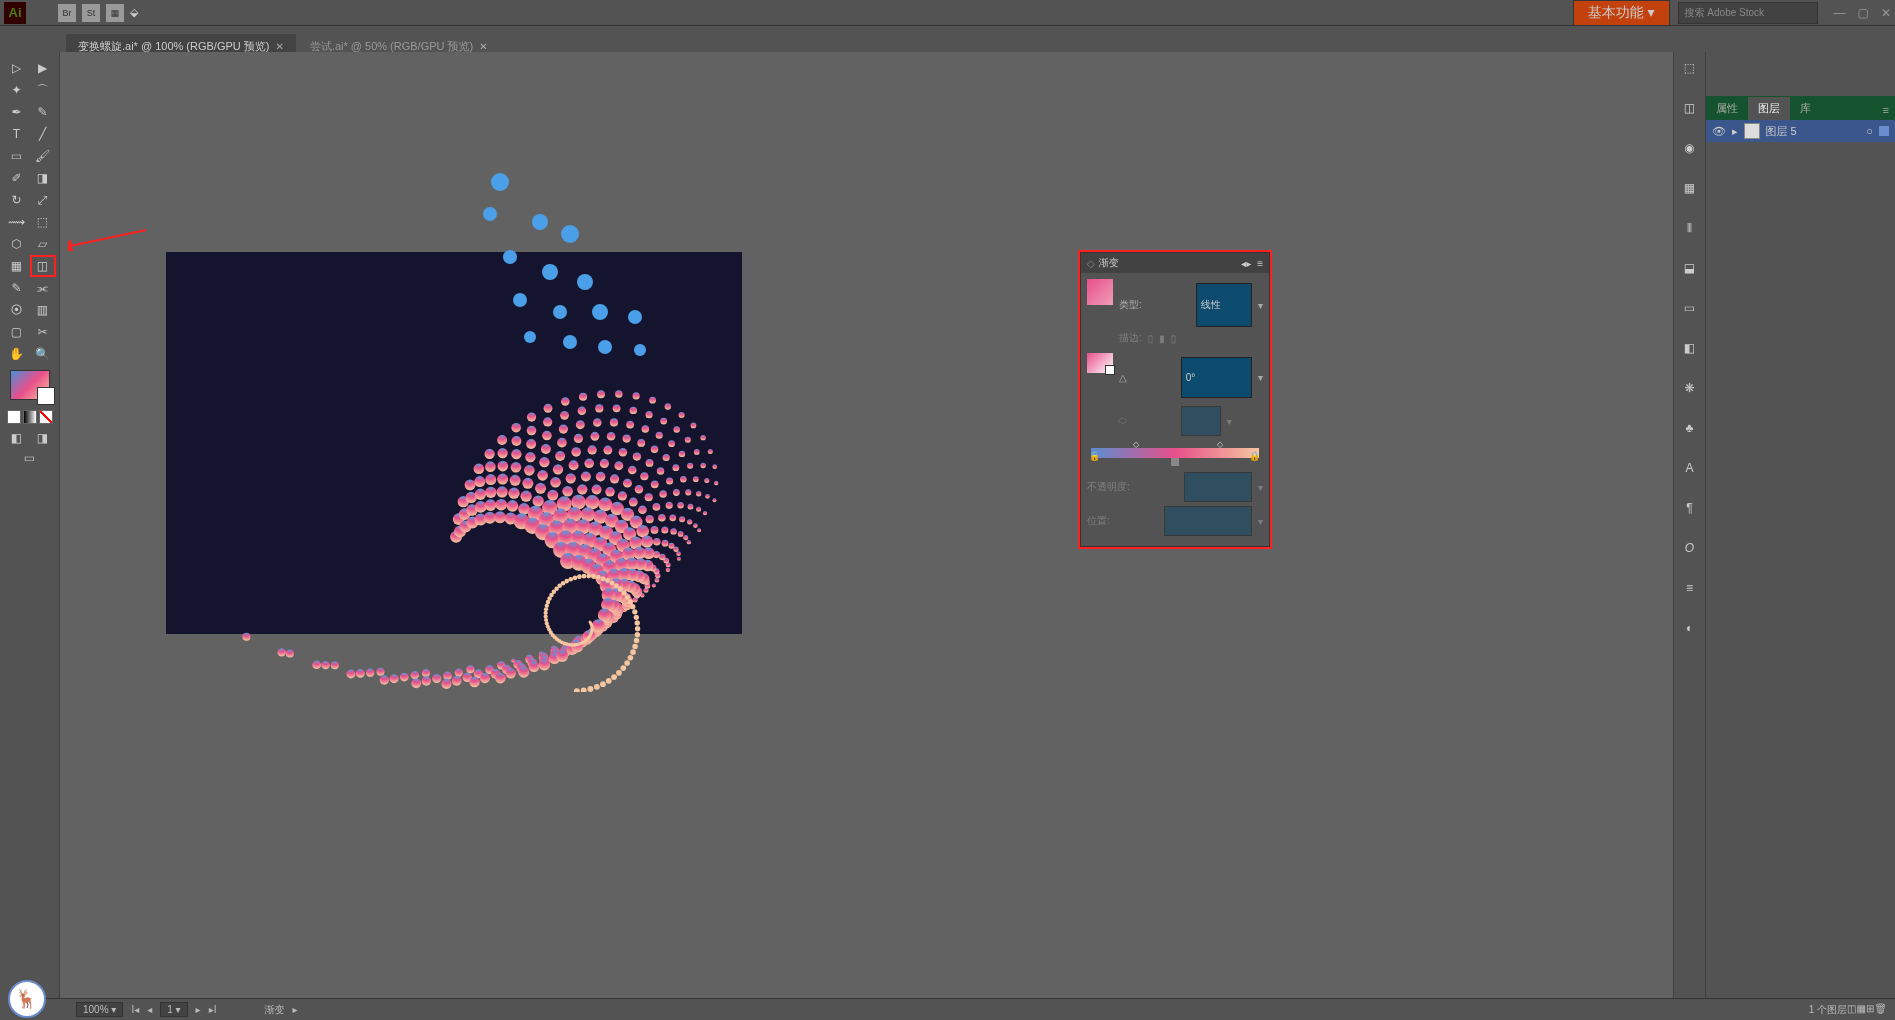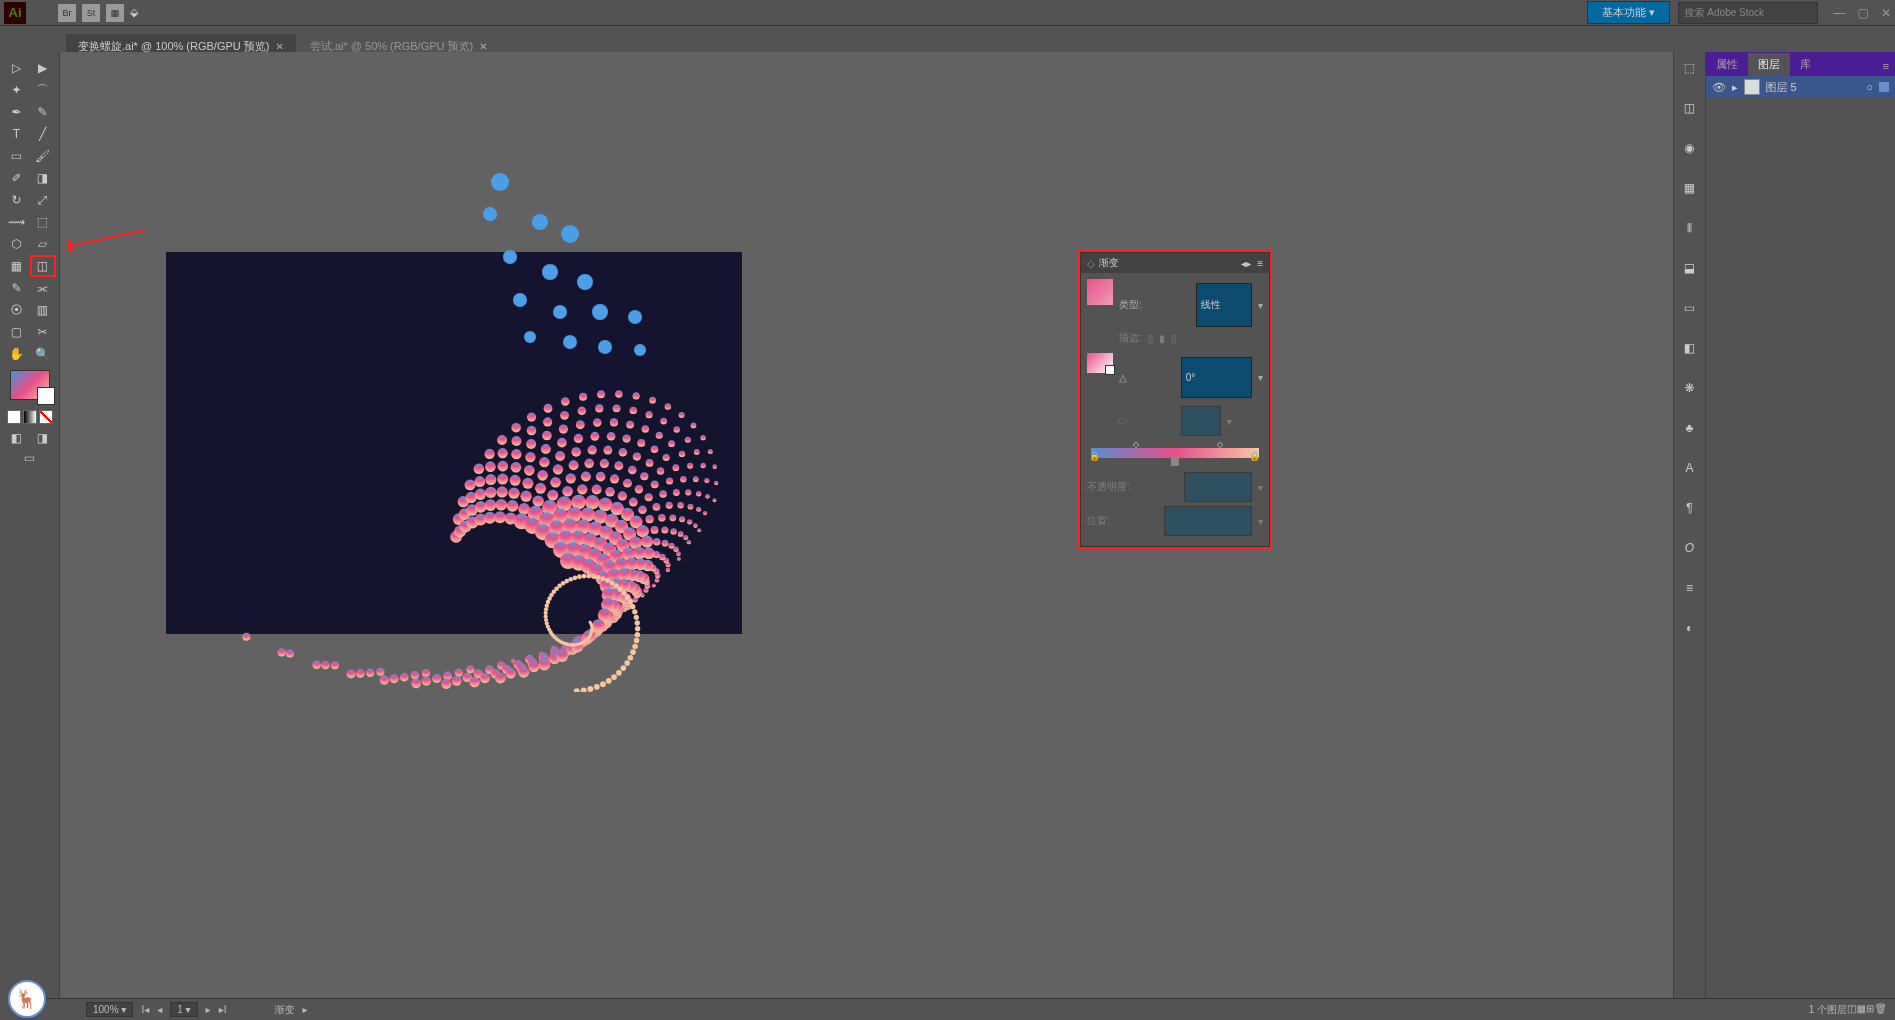--- a/index.html
+++ b/index.html
@@ -4,21 +4,21 @@
 <style>
 * { margin: 0; padding: 0; box-sizing: border-box; font-family: "Microsoft YaHei", sans-serif; }
 body { background: #535353; width: 1895px; height: 1020px; overflow: hidden; position: relative; color: #ccc; font-size: 11px; }
 .menubar { height: 26px; background: #535353; display: flex; align-items: center; padding: 0 4px; border-bottom: 1px solid #333; }
 .ai-logo { width: 22px; height: 22px; background: #310000; color: #4d7c0f; font-weight: bold; display: flex; align-items: center; justify-content: center; font-size: 13px; margin-right: 12px; }
 .menu-items { display: flex; gap: 2px; }
 .menu-item { padding: 4px 8px; cursor: default; }
 .top-icons { display: flex; gap: 6px; margin-left: 20px; align-items: center; }
 .top-icon { width: 18px; height: 18px; background: #999; display: flex; align-items: center; justify-content: center; font-size: 9px; color: #333; }
 .menubar-right { margin-left: auto; display: flex; align-items: center; gap: 8px; }
-.workspace-dd { background: #0369a1; padding: 3px 14px; font-size: 11px; border: 1px solid #333; }
+.workspace-dd { background: #c2410c; padding: 3px 14px; font-size: 14px; border: 1px solid #333; }
 .search-box { background: #424242; padding: 3px 6px; width: 140px; border: 1px solid #333; color: #888; font-size: 10px; }
 .win-controls { display: flex; gap: 12px; margin-left: 8px; font-size: 12px; }
 .win-btn { cursor: default; color: #999; }
 
 .toolbar-row { height: 42px; background: #535353; border-bottom: 1px solid #333; position: relative; }
 .tabs { position: absolute; left: 66px; top: 8px; display: flex; }
 .doc-tab { background: #434343; padding: 5px 12px; font-size: 11px; color: #ccc; margin-right: 2px; display: flex; align-items: center; gap: 6px; }
 .doc-tab.inactive { background: transparent; color: #999; }
 .tab-close { font-size: 10px; color: #aaa; }
 
@@ -34,40 +34,40 @@
 .gradient-highlight { outline: 2px solid #ff2020; outline-offset: -1px; }
 
 .canvas-area { flex: 1; background: #626262; position: relative; overflow: hidden; }
 .artboard { position: absolute; left: 106px; top: 200px; width: 576px; height: 382px; background: #14142f; }
 .artwork { position: absolute; left: 120px; top: 120px; width: 560px; height: 520px; }
 
 .right-dock { width: 32px; background: #535353; display: flex; flex-direction: column; align-items: center; padding-top: 6px; gap: 20px; border-left: 1px solid #404040; }
 .dock-icon { width: 20px; height: 20px; color: #ccc; display: flex; align-items: center; justify-content: center; font-size: 12px; cursor: default; }
 
 .right-panels { width: 190px; background: #535353; display: flex; flex-direction: column; border-left: 1px solid #404040; }
-.panel-tabs { display: flex; background: #4c1d95; height: 24px; align-items: flex-end; }
+.panel-tabs { display: flex; background: #14532d; height: 24px; align-items: flex-end; margin-top: 44px; }
 .panel-tab { padding: 4px 10px; font-size: 11px; color: #aaa; cursor: default; }
 .panel-tab.active { background: #535353; color: #eee; }
 .layer-row { display: flex; align-items: center; padding: 3px 6px; background: #3a568a; font-size: 11px; gap: 6px; }
 .vis-eye { width: 14px; text-align: center; }
 .layer-thumb { width: 16px; height: 16px; background: #ddd; border: 1px solid #888; }
 
 .gradient-panel { position: absolute; left: 1080px; top: 252px; width: 190px; background: #535353; border: 1px solid #333; outline: 2px solid #ff2020; font-size: 10px; z-index: 10; }
 .gp-header { display: flex; align-items: center; padding: 3px 6px; background: #424242; }
 .gp-body { padding: 6px; }
 .gp-preview { width: 26px; height: 26px; background: linear-gradient(135deg, #e84f8a, #f09eb8); display: inline-block; vertical-align: top; }
 .gp-row { display: flex; align-items: center; gap: 6px; margin: 4px 0; color: #aaa; }
 .gp-slider { height: 10px; background: linear-gradient(90deg, #5a8dd0 0%, #e84f8a 50%, #f5c6a0 100%); margin: 12px 4px 4px; position: relative; }
 .gp-stop { position: absolute; width: 8px; height: 8px; background: #888; top: 10px; transform: translateX(-50%); }
 .gp-select { background: #0c4a6e; border: 1px solid #222; padding: 14px 4px; color: #ccc; flex: 1; font-size: 10px; margin-left: 48px; }
 .gp-lock { position: absolute; bottom: -3px; font-size: 9px; color: #888; }
 
 .red-arrow { position: absolute; left: 68px; top: 228px; z-index: 5; }
 
-.statusbar { position: absolute; bottom: 0; left: 18px; right: 0; height: 22px; background: #535353; border-top: 1px solid #333; display: flex; align-items: center; padding: 0 8px; font-size: 10px; color: #bbb; }
+.statusbar { position: absolute; bottom: 0; left: 8px; right: 0; height: 22px; background: #535353; border-top: 1px solid #333; display: flex; align-items: center; padding: 0 8px; font-size: 10px; color: #bbb; }
 .sb-left { display: flex; align-items: center; gap: 8px; margin-left: 60px; }
 .sb-dd { background: #424242; padding: 1px 6px; border: 1px solid #333; }
 .sb-right { margin-left: auto; display: flex; }
 .avatar { position: absolute; left: 8px; bottom: 2px; width: 38px; height: 38px; border-radius: 50%; background: #fff; border: 2px solid #6a8dd0; display: flex; align-items: center; justify-content: center; font-size: 18px; z-index: 20; }
 
 svg { display: block; }
 </style>
 </head>
 <body>
 

